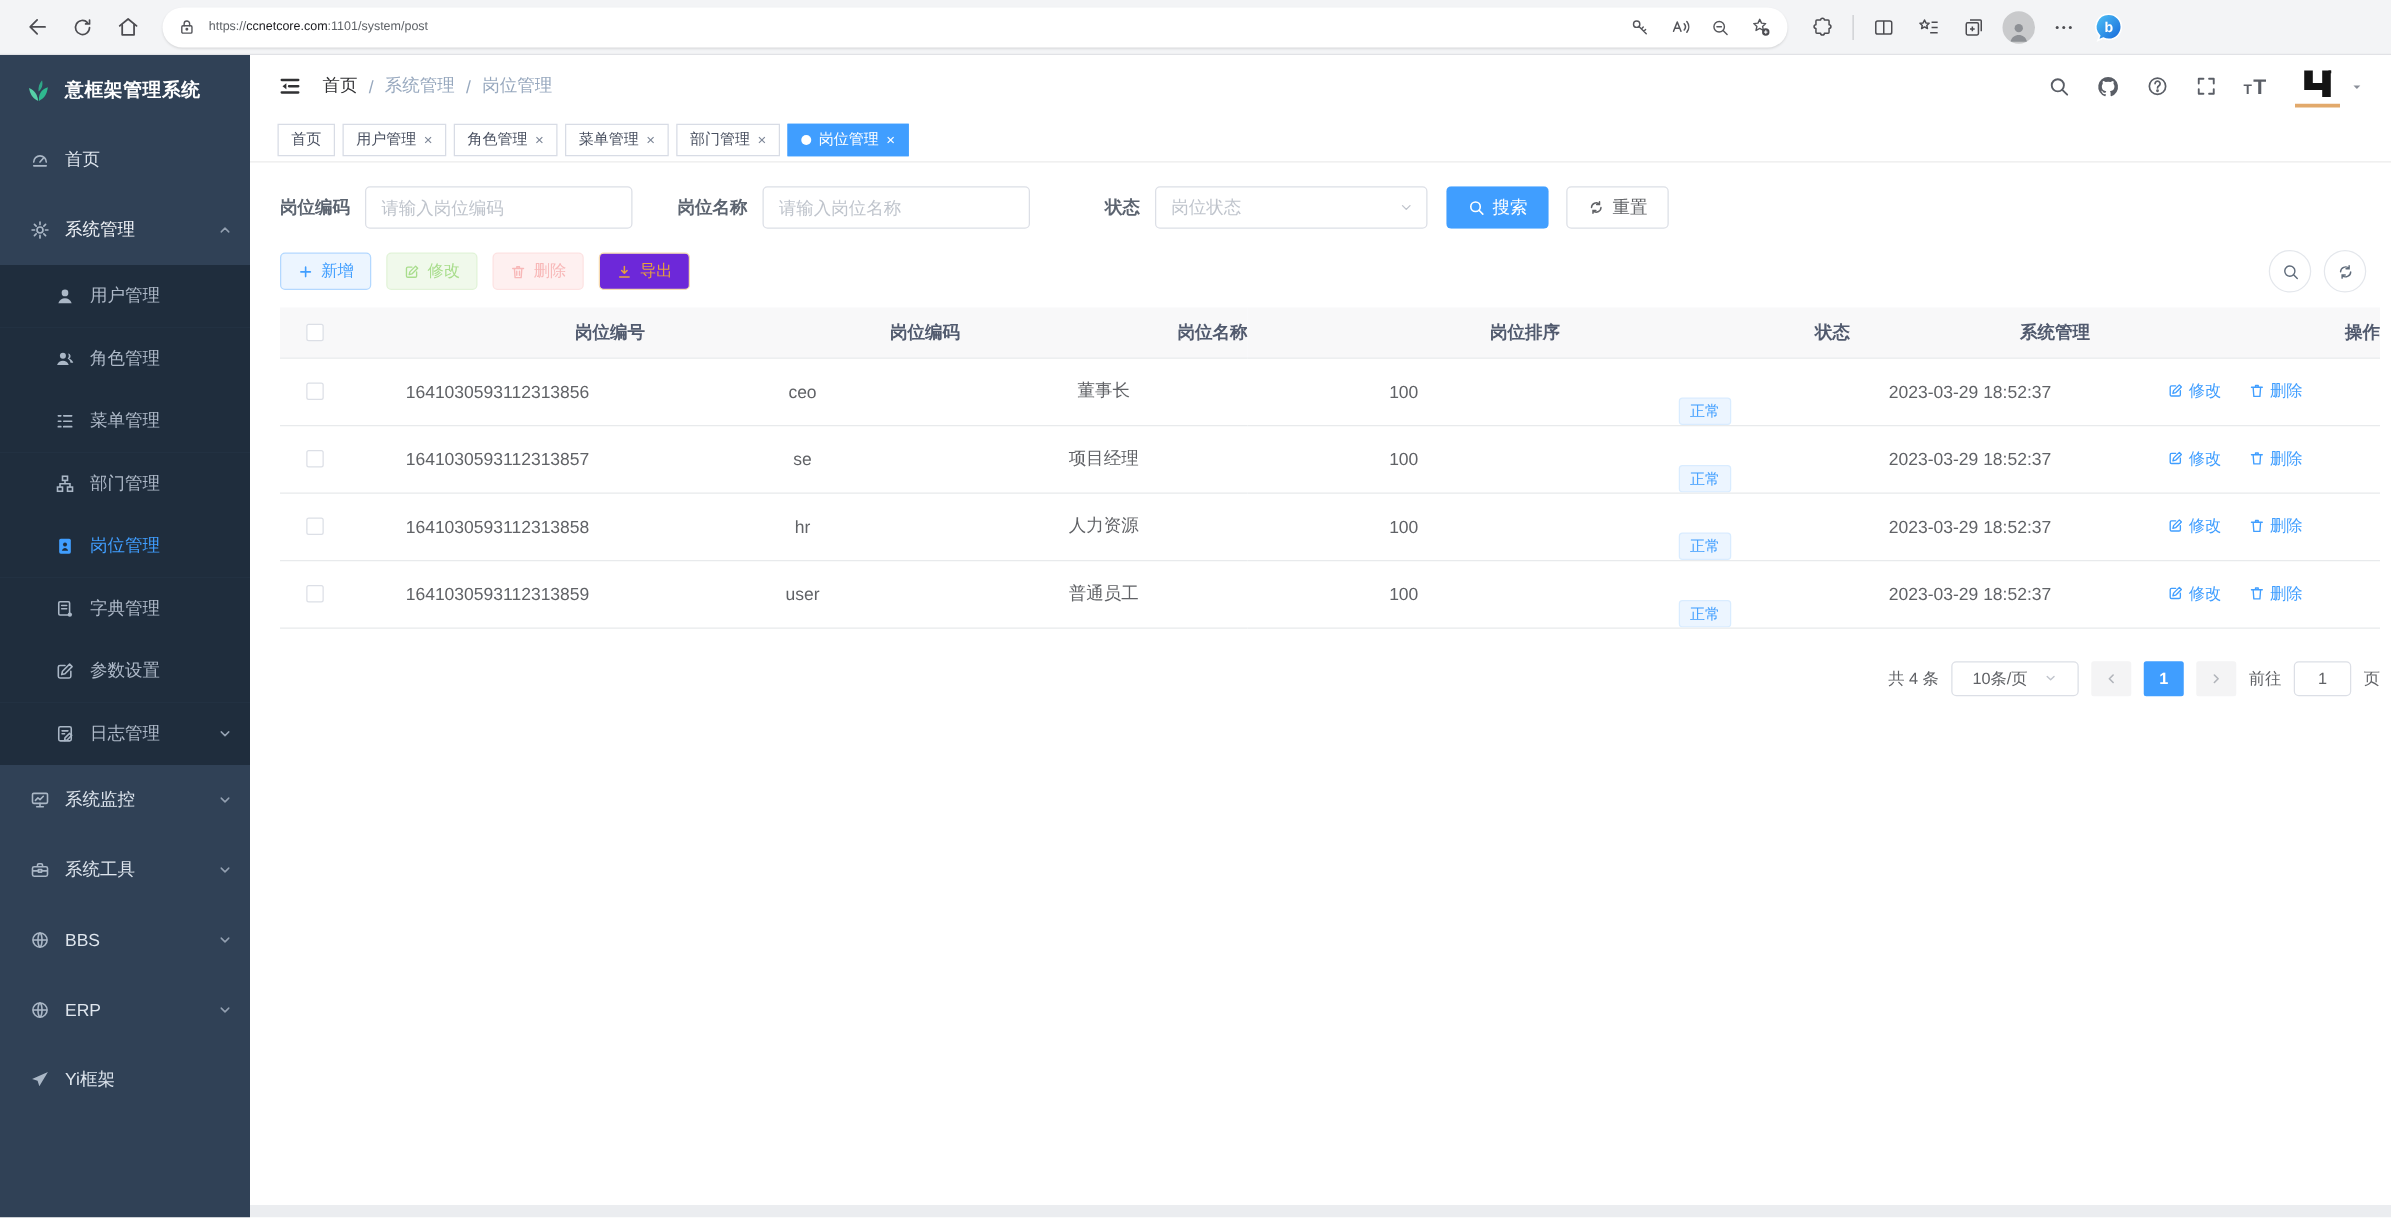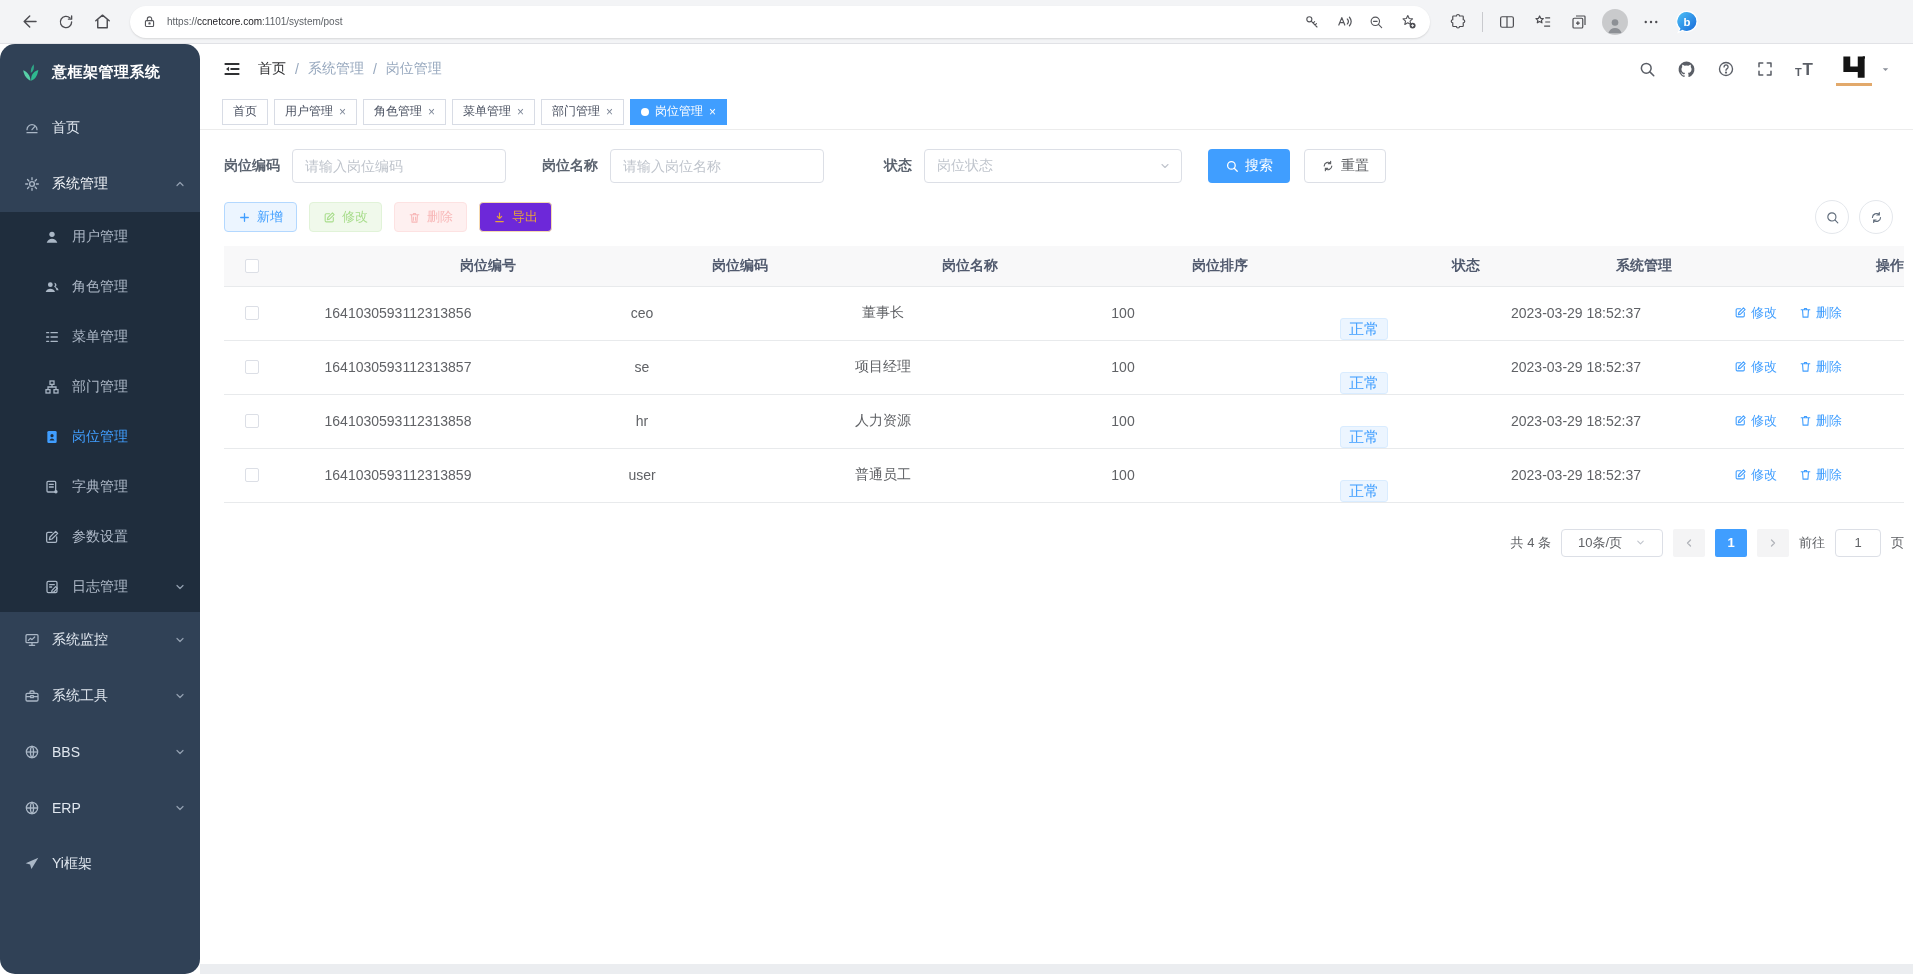--- a/index.html
+++ b/index.html
@@ -18,21 +18,21 @@
   .url-text .host { color:#1b1b1f; }
   .pill-ic { width:32px; height:28px; display:flex; align-items:center; justify-content:center; color:#55565b; flex:none; }
   .chrome-right { display:flex; align-items:center; margin-left:4px; }
   .chrome-div { width:1px; height:20px; background:#c9cace; margin:0 6px; }
   .avatar-circle { width:26px; height:26px; border-radius:50%; background:#c9cacc; display:flex; align-items:flex-end; justify-content:center; overflow:hidden; }
 
   
   .app { display:flex; height:930px; }
 
   
-  .sidebar { width:200px; flex:none; background:#304156; display:flex; flex-direction:column; overflow:hidden;border-radius:15px; }
+  .sidebar { width:200px; flex:none; background:#304156; display:flex; flex-direction:column; overflow:hidden; }
   .logo { height:56px; display:flex; align-items:center; padding-left:20px; gap:10px; flex:none; }
   .logo-title { color:#fff; font-weight:bold; font-size:15px; letter-spacing:.5px; }
   .menu-item { height:56px; display:flex; align-items:center; gap:12px; padding:0 14px 0 24px;
                color:#dfe6ee; font-size:14px; cursor:pointer; flex:none; }
   .menu-item .chev { margin-left:auto; color:#93a0b1; }
   .menu-item.sub { height:50px; background:#1f2d3d; padding-left:44px; color:#aeb9c8; }
   .menu-item.active { color:#409eff; }
   .menu-item .mi { color:#aab7c6; }
   .menu-item.active .mi { color:#409eff; }
 
@@ -61,27 +61,27 @@
   .tab .dot { width:8px; height:8px; border-radius:50%; background:#fff; }
 
   .content { flex:1; padding:18px 0 0 24px; position:relative; }
 
   
   .filter-row { display:flex; align-items:center; height:36px; margin-bottom:16px; }
   .flabel { font-size:14px; font-weight:700; color:#5c6470; margin-right:12px; }
   .finput { width:214px; height:34px; border:1px solid #dcdfe6; border-radius:4px; padding:0 12px;
             font-size:14px; color:#606266; outline:none; }
   .finput::placeholder { color:#bfc4cc; }
-  .fsel { width:258px; height:34px; border:1px solid #dcdfe6; border-radius:4px; padding:0 10px 0 12px;
+  .fsel { width:218px; height:34px; border:1px solid #dcdfe6; border-radius:4px; padding:0 10px 0 12px;
           display:flex; align-items:center; justify-content:space-between; color:#bfc4cc; font-size:14px;
           background:#fff; cursor:pointer; }
   .gap-lg { width:36px; } .gap-xl { width:60px; }
   .btn { height:34px; border-radius:4px; font-size:14px; display:inline-flex; align-items:center; gap:6px;
          padding:0 16px; cursor:pointer; border:1px solid transparent; }
-  .btn-search { background:#409eff; color:#fff; margin-left:26px; }
+  .btn-search { background:#409eff; color:#fff; margin-left:15px; }
   .btn-reset { background:#fff; color:#606266; border-color:#dcdfe6; margin-left:14px; }
 
   
   .toolbar { display:flex; align-items:center; margin-bottom:12px; padding-right:20px; }
   .tbtn { height:30px; padding:0 13px; border-radius:4px; font-size:13px; display:inline-flex; align-items:center;
           gap:6px; margin-right:12px; border:1px solid; cursor:pointer; background:#fff; }
   .tbtn-add { color:#409eff; background:#ecf5ff; border-color:#b3d8ff; }
   .tbtn-edit { color:#a8dd8c; background:#f0f9eb; border-color:#e1f3d8; cursor:not-allowed; }
   .tbtn-del { color:#f8b8b8; background:#fef0f0; border-color:#fde2e2; cursor:not-allowed; }
   .tbtn-exp { color:#e6a23c; background:#6d28d9; border-color:#f5dab1; }
@@ -90,21 +90,21 @@
                 display:flex; align-items:center; justify-content:center; color:#5f6b7a; cursor:pointer; }
 
   
   table.grid { width:1680px; border-collapse:collapse; table-layout:fixed; }
   .grid th { background:#f8f8f9; color:#515a6e; font-weight:700; font-size:14px; height:40px;
              border-bottom:1px solid #e8eaec; text-align:right; }
   .grid td { height:49px; font-size:14px; color:#606266; text-align:center; border-bottom:1px solid #e8eaec;
              white-space:nowrap; overflow:hidden; }
   .cbx { width:14px; height:14px; border:1px solid #dcdfe6; border-radius:2px; background:#fff; margin:0 auto; cursor:pointer; }
   .tag { display:inline-block; background:#ecf5ff; color:#409eff; border:1px solid #d9ecff;
-         border-radius:3px; font-size:15px; line-height:20px; padding:0 8px;margin-top:31px; }
+         border-radius:3px; font-size:12px; line-height:20px; padding:0 8px;margin-top:31px; }
   .op-link { color:#409eff; font-size:13px; display:inline-flex; align-items:center; gap:4px; margin:0 9px; cursor:pointer; }
 
   
   .pager { width:1680px; display:flex; align-items:center; justify-content:flex-end; gap:10px;
            margin-top:26px; color:#606266; font-size:13px; }
   .psel { width:102px; height:28px; border:1px solid #dcdfe6; border-radius:4px; display:flex; align-items:center;
           justify-content:center; gap:13px; color:#606266; font-size:13px; background:#fff; cursor:pointer; }
   .pbtn { min-width:32px; height:28px; background:#f4f4f5; border-radius:2px; display:flex; align-items:center;
           justify-content:center; color:#b1b4ba; cursor:pointer; }
   .pbtn.cur { background:#409eff; color:#fff; font-weight:700; font-size:13px; }

